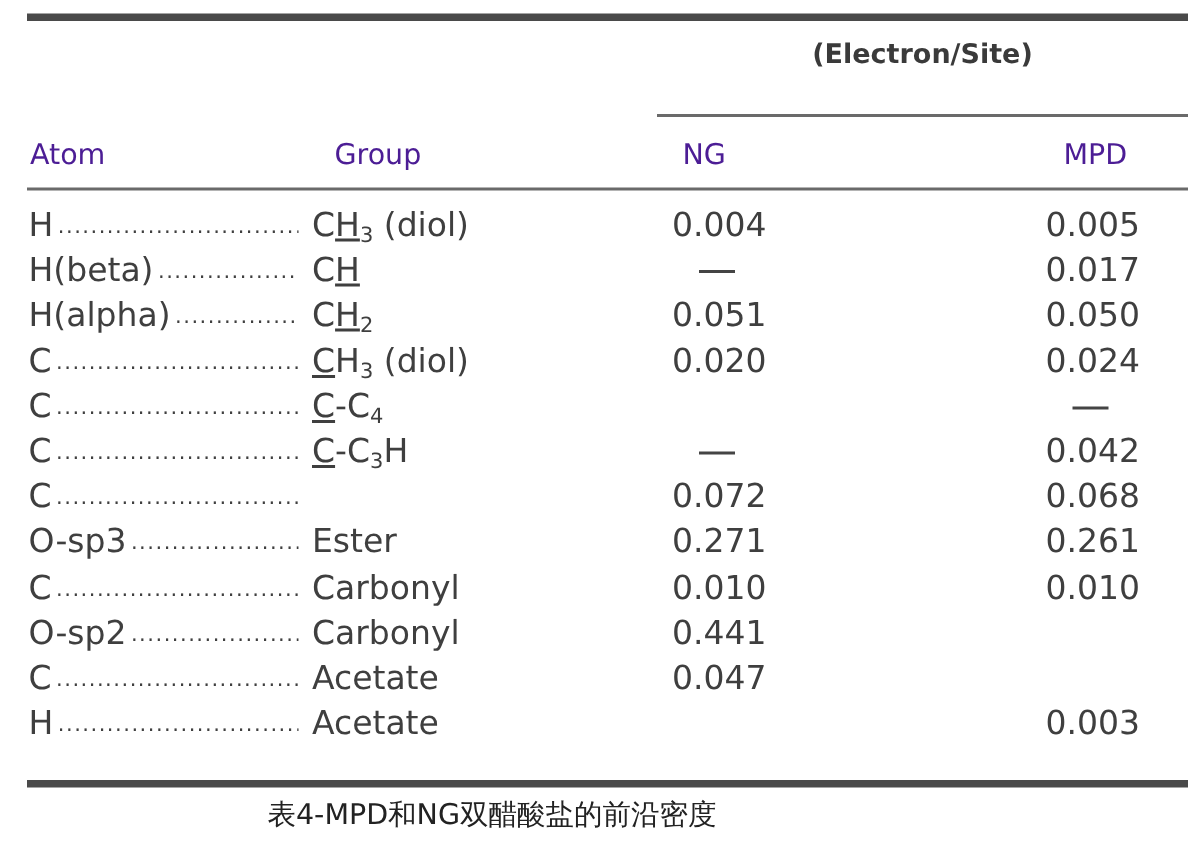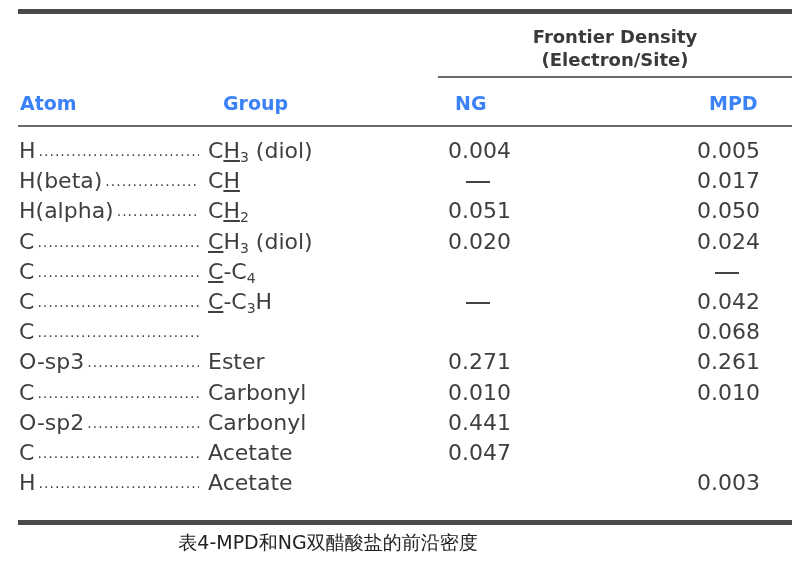--- a/index.html
+++ b/index.html
@@ -1,41 +1,40 @@
 <!DOCTYPE html>
 <html><head>
   <meta charset="utf-8">
   <style>
     html, body { margin: 0; padding: 0; background: #ffffff; }
     body { width: 800px; height: 570px; position: relative; overflow: hidden;
            font-family: "DejaVu Sans", "Liberation Sans", sans-serif; color: #3a3a3a; }
     .rule-thick { position: absolute; left: 18px; width: 774px; height: 5px; background: #4a4a4a; }
     .rule-thin { position: absolute; height: 2px; background: #6a6a6a; }
-    .hdr { position: absolute; font-weight: bold; font-size: 19px; color: #3b82f6; white-space: nowrap; }
+    .hdr { position: absolute; font-weight: normal; font-size: 19px; color: #4c1d95; white-space: nowrap; }
     .fd { position: absolute; left: 438px; width: 354px; text-align: center; font-weight: bold; font-size: 18px; line-height: 23px; color: #3a3a3a; }
     .row { position: absolute; left: 0; width: 800px; height: 30px; font-size: 22px; line-height: 30px; color: #3f3f3f; }
     .atom { position: absolute; left: 19px; width: 180px; white-space: nowrap; overflow: hidden; }
     .atom .lbl { background: #fff; padding-right: 3px; }
     .atom .dots { letter-spacing: 1px; font-size: 14px; position: relative; top: -2px; }
     .group { position: absolute; left: 208px; white-space: nowrap; text-align: center; }
     .group sub { font-size: 14px; vertical-align: -4px; }
     .u { text-decoration: underline; }
     .ng { position: absolute; left: 448px; width: 64px; text-align: left; }
     .mpd { position: absolute; left: 697px; width: 64px; text-align: left; }
     .dash { display: inline-block; width: 24px; height: 2px; background: #444; vertical-align: middle; margin-left: 18px; }
     .caption { position: absolute; top: 530px; left: 0; width: 656px; text-align: center; font-size: 19px; color: #222; }
   </style>
 </head>
 <body>
 
 <div>
   <div class="rule-thick" style="top:9px;"></div>
 
   <div class="fd" style="top:25px;">
-    <div>Frontier Density</div>
     <div>(Electron/Site)</div>
   </div>
   <div class="rule-thin" style="top:76px; left:438px; width:354px;"></div>
 
   <div class="hdr" style="top:92px; left:20px;">Atom</div>
   <div class="hdr" style="top:92px; left:223px;">Group</div>
   <div class="hdr" style="top:92px; left:455px;">NG</div>
   <div class="hdr" style="top:92px; left:709px;">MPD</div>
 
   <div class="rule-thin" style="top:125px; left:18px; width:774px;"></div>
@@ -71,20 +70,21 @@
         <div class="mpd"><span class="dash"></span></div>
       </div>
       <div class="row" style="top: 287px;">
         <div class="atom"><span class="lbl">C</span><span class="dots">............................................................</span></div>
         <div class="group"><span class="u">C</span>-C<sub>3</sub>H</div>
         <div class="ng"><span class="dash"></span></div>
         <div class="mpd">0.042</div>
       </div>
       <div class="row" style="top: 317.2px;">
         <div class="atom"><span class="lbl">C</span><span class="dots">............................................................</span></div>
+        <div class="ng">0.072</div>
         <div class="mpd">0.068</div>
       </div>
       <div class="row" style="top: 347.4px;">
         <div class="atom"><span class="lbl">O-sp3</span><span class="dots">............................................................</span></div>
         <div class="group">Ester</div>
         <div class="ng">0.271</div>
         <div class="mpd">0.261</div>
       </div>
       <div class="row" style="top: 377.6px;">
         <div class="atom"><span class="lbl">C</span><span class="dots">............................................................</span></div>

